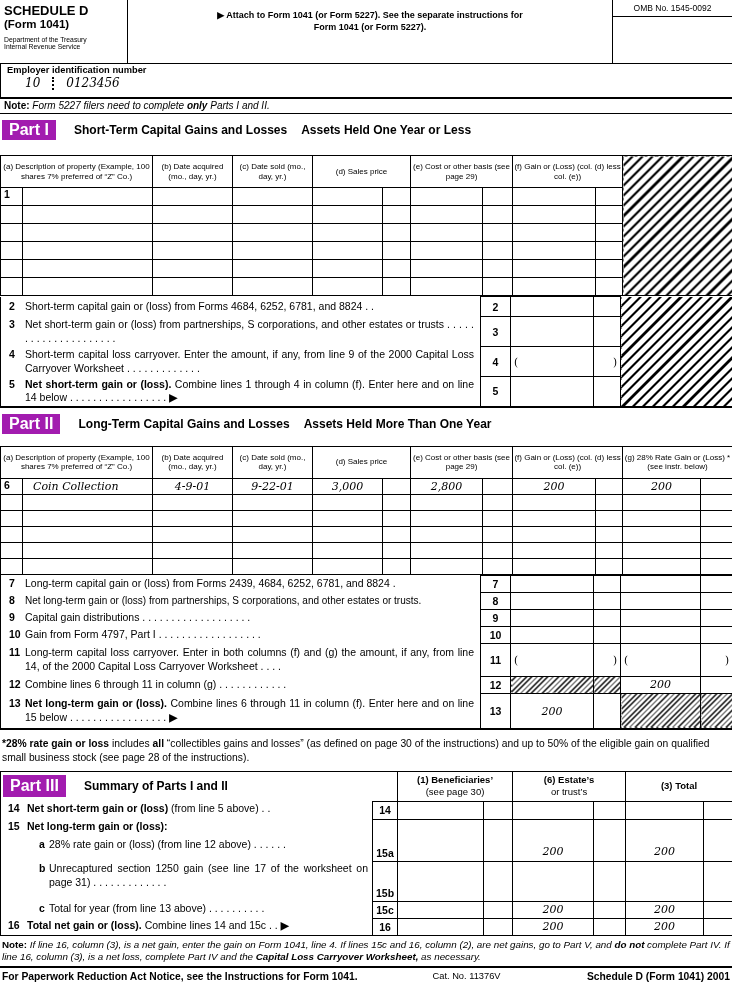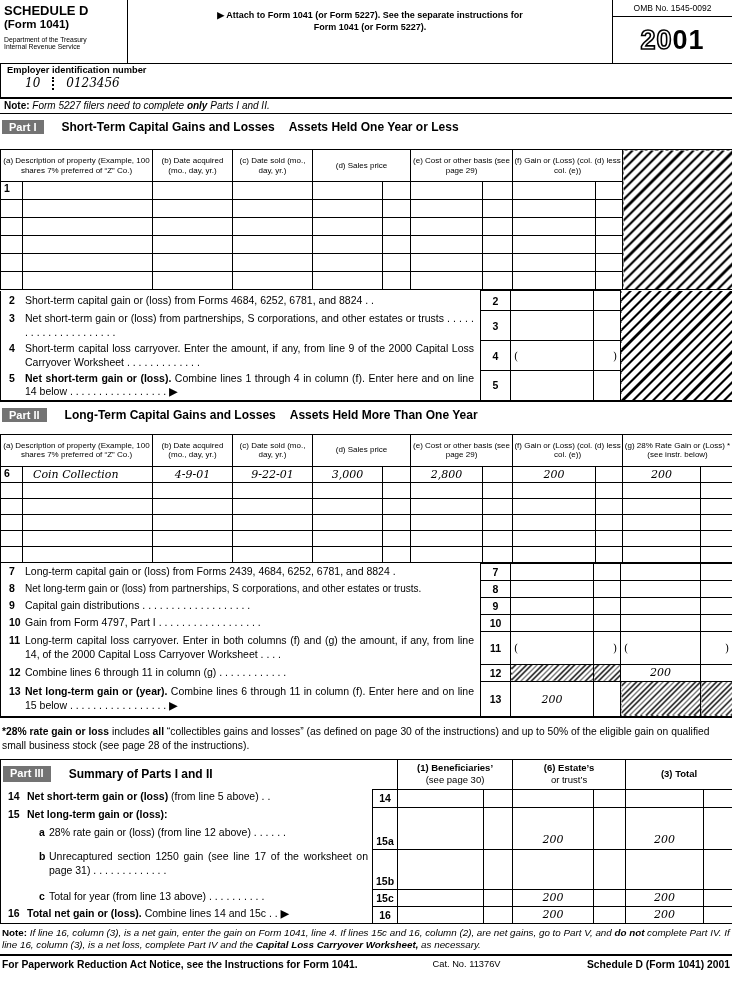--- a/index.html
+++ b/index.html
@@ -34,21 +34,21 @@
   .ein-sep{ border-left:2px dotted #000; height:13px; margin:0 12px; }
 
   
   .note-row{ height:15px; border-bottom:1.5px solid #000; padding:1px 4px; font-size:10px; }
   .note-row .nb{ font-weight:bold; }
   .note-row .ni{ font-style:italic; }
   .note-row .nbi{ font-style:italic; font-weight:bold; }
 
   
   .part-head{ display:flex; align-items:center; padding:6px 2px 4px 2px; }
-  .badge{ background:#737373; color:#fff; font-weight:bold; font-size:11px; padding:1px 7px; margin-right:18px; }
+  .badge{ background:#a21caf; color:#fff; font-weight:bold; font-size:16px; padding:1px 7px; margin-right:18px; }
   .ph-title{ font-weight:bold; font-size:12px; }
   .ph-title .gap{ display:inline-block; width:14px; }
 
   
   table{ border-collapse:collapse; table-layout:fixed; width:732px; }
   .grid{ margin-top:11px; border:1.5px solid #000; }
   .grid td{ border:1px solid #000; overflow:hidden; }
   .ghead td{ font-size:8px; text-align:center; vertical-align:middle; height:32px; line-height:1.2; padding:1px; }
   .gr td{ height:18px; }
   .gr2 td{ height:16px; }
@@ -116,24 +116,20 @@
       <div class="dept">Internal Revenue Service</div>
     </div>
     <div class="fh-center">
       <div class="attach">
         <span>▶ Attach to Form 1041 (or Form 5227). See the separate instructions for</span><br>
         <span>Form 1041 (or Form 5227).</span>
       </div>
     </div>
     <div class="fh-right">
       <div class="omb">OMB No. 1545-0092</div>
-      <div class="year">
-        <span class="outline">20</span>
-          <span>01</span>
-      </div>
     </div>
   </div>
 
   <div class="name-row">
     <div class="nr-right">
       <div class="lab">Employer identification number</div>
       <div class="ein-vals">
         <span class="fillval">10</span>
         <span class="ein-sep"></span>
         <span class="fillval">0123456</span>
@@ -513,21 +509,21 @@
       <td class="numbox">12</td>
       <td class="box hatch"></td>
           <td class="box hatch"></td>
       <td class="box amt cellval">200</td>
           <td class="box"></td>
     </tr>
     <tr style="height:36px">
       <td class="ltext">
             <div class="lflex">
               <span class="lno">13</span>
-              <span class="ltxt"><span class="bld">Net long-term gain or (year).</span><span> Combine lines 6 through 11 in column (f). Enter here and on line 15 below . . . . . . . . . . . . . . . . .</span> <span class="arrow">▶</span></span>
+              <span class="ltxt"><span class="bld">Net long-term gain or (loss).</span><span> Combine lines 6 through 11 in column (f). Enter here and on line 15 below . . . . . . . . . . . . . . . . .</span> <span class="arrow">▶</span></span>
             </div>
           </td>
       <td class="numbox">13</td>
       <td class="box amt cellval">200</td>
           <td class="box"></td>
       <td class="box hatch"></td>
           <td class="box hatch"></td>
     </tr>
   </tbody>
     </table>

